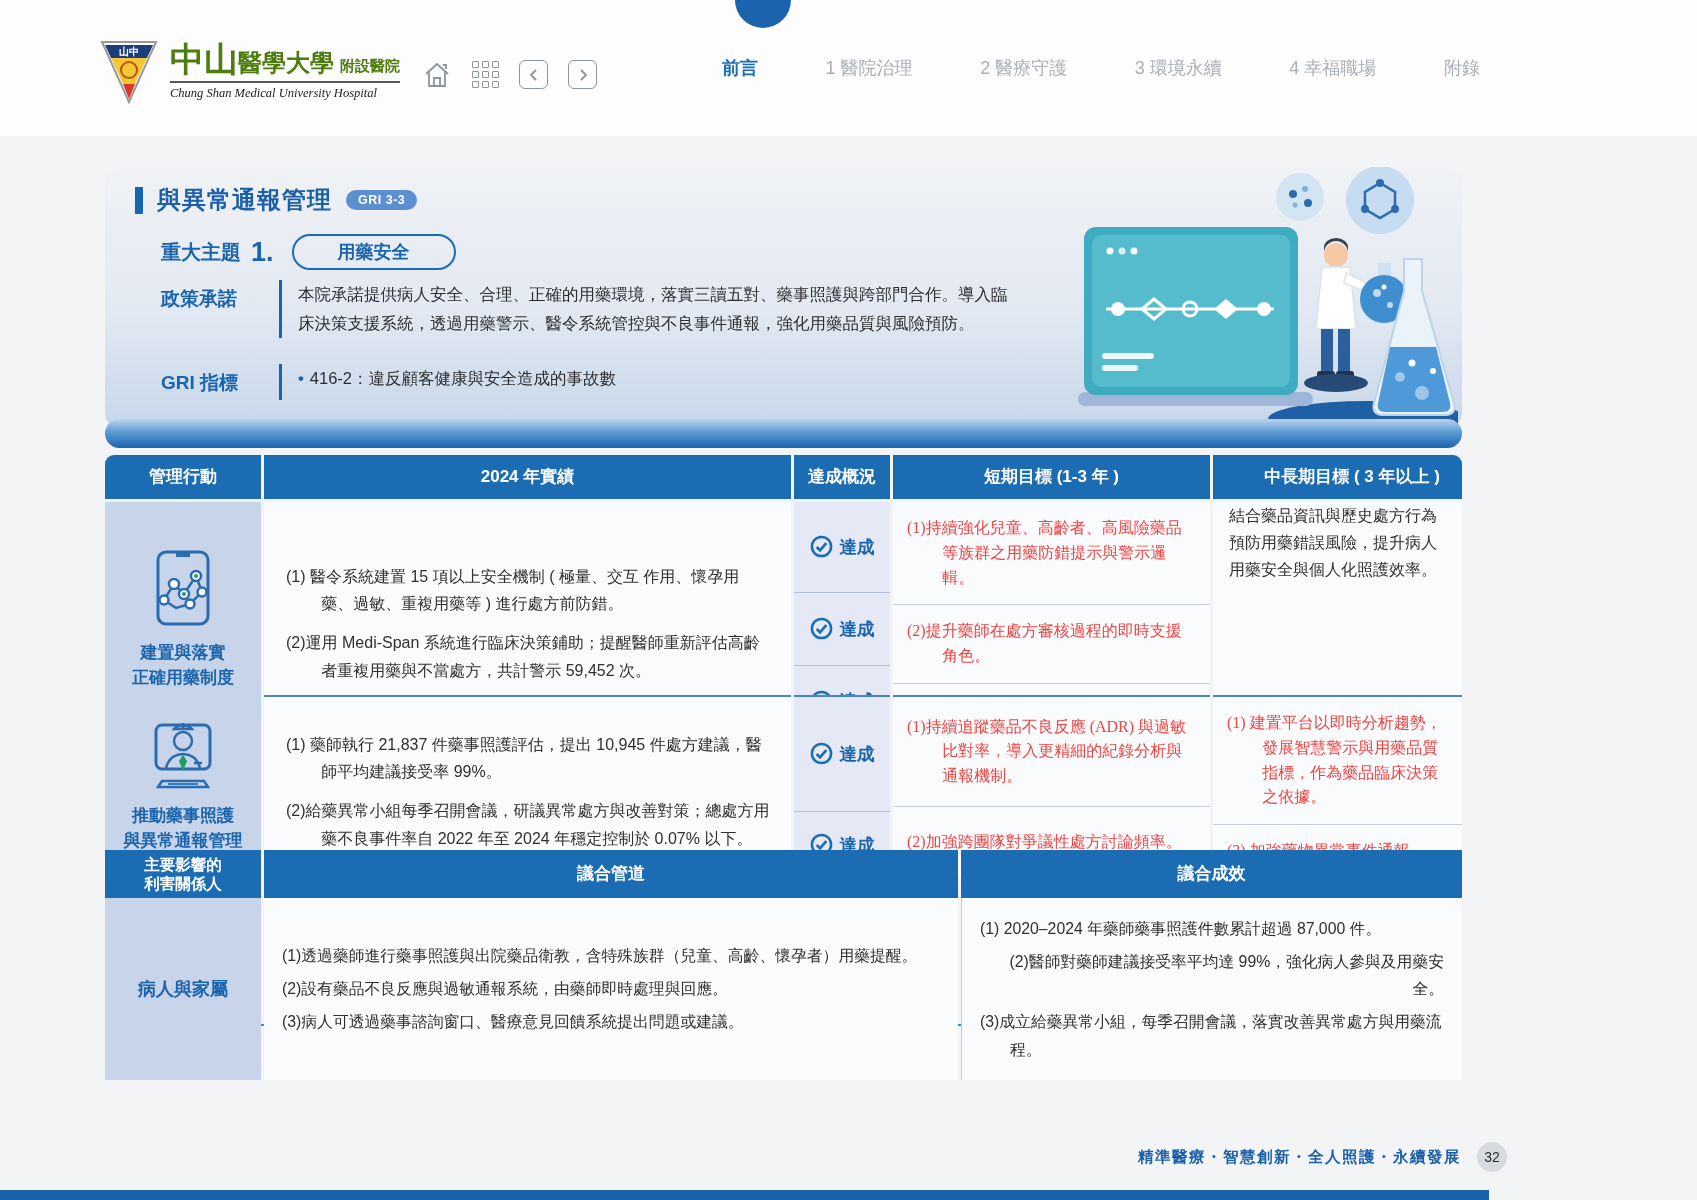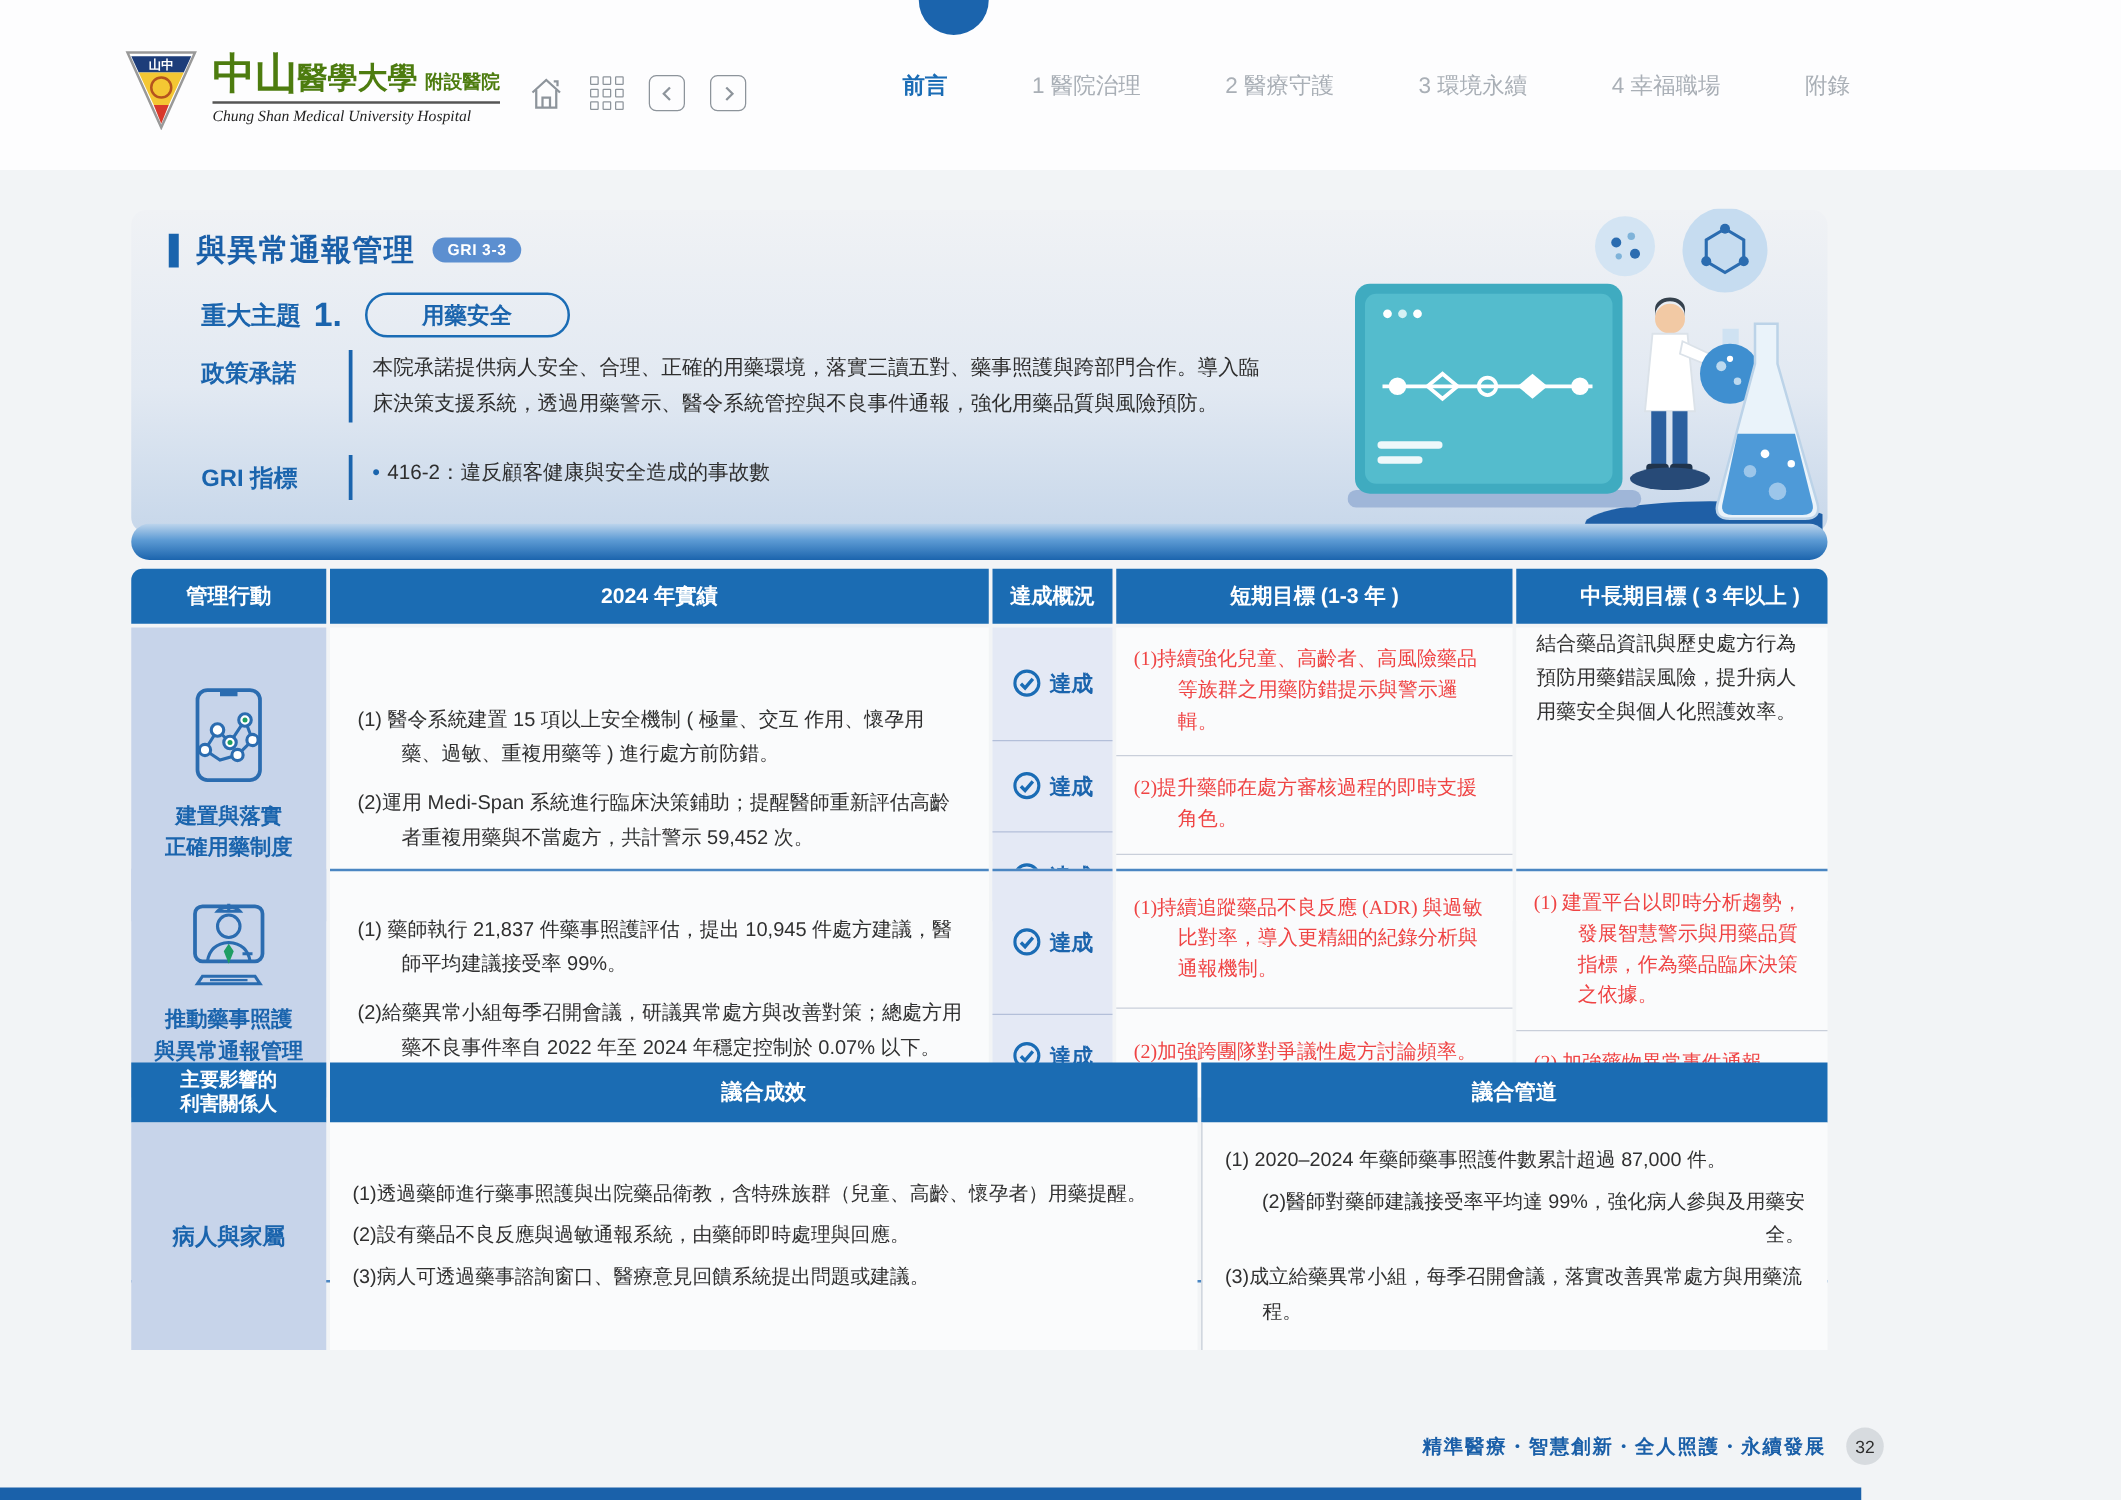--- a/index.html
+++ b/index.html
@@ -356,22 +356,22 @@
             <div class="li">(2) 加強藥物異常事件通報。</div>
           </div>
       </div>
     </div>
 
     <div class="sgrid shead">
       <div class="th" style="font-size:15.5px;">
         <span>主要影響的</span>
         <span>利害關係人</span>
       </div>
+      <div class="th">議合管道</div>
       <div class="th">議合成效</div>
-      <div class="th">議合管道</div>
     </div>
 
     <div class="sgrid srow" style="height:126px;">
       <div class="cell stake-cell">
         <span class="stake-name">病人與家屬</span>
       </div>
       <div class="cell list-cell">
         <div class="li" style="padding-left:1.9em;text-indent:-1.9em;margin:3px 0;">(1)透過藥師進行藥事照護與出院藥品衛教，含特殊族群（兒童、高齡、懷孕者）用藥提醒。</div>
         <div class="li" style="padding-left:1.9em;text-indent:-1.9em;margin:3px 0;">(2)設有藥品不良反應與過敏通報系統，由藥師即時處理與回應。</div>
         <div class="li" style="padding-left:1.9em;text-indent:-1.9em;margin:3px 0;">(3)病人可透過藥事諮詢窗口、醫療意見回饋系統提出問題或建議。</div>

